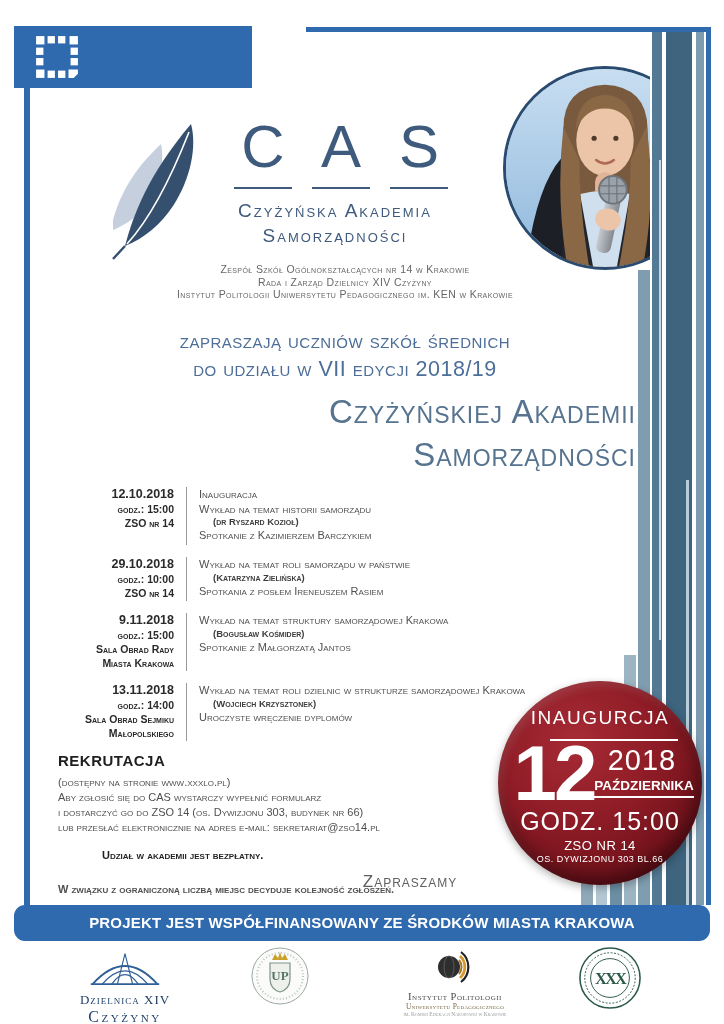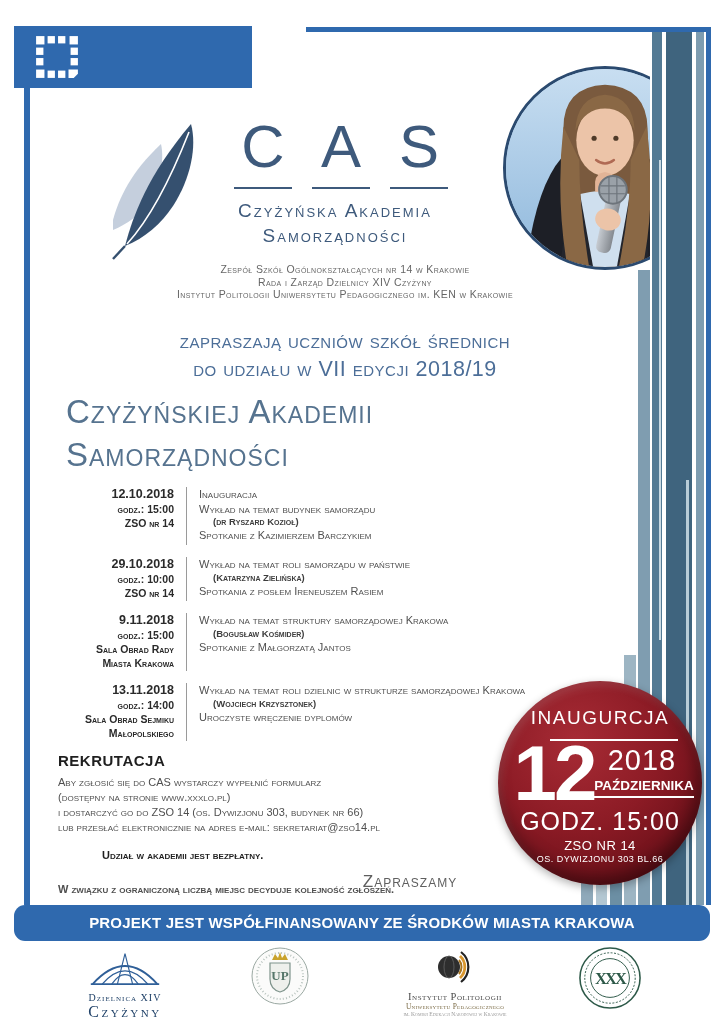--- a/index.html
+++ b/index.html
@@ -43,21 +43,21 @@
            color:var(--logo-navy,#3e5a7c);}
 
   
   .organizers{position:absolute;left:65px;top:263px;width:560px;text-align:center;z-index:3;
               font-variant:small-caps;font-size:10.5px;line-height:12.5px;letter-spacing:.4px;color:#666;}
 
   
   .invitation{position:absolute;left:65px;top:327px;width:560px;text-align:center;z-index:3;
               font-variant:small-caps;font-size:21.5px;line-height:28px;letter-spacing:.5px;
               color:var(--steel-blue,#4c6e98);}
-  .main-title{position:absolute;left:66px;top:390px;width:560px;text-align:left;z-index:3;
+  .main-title{position:absolute;left:76px;top:390px;width:560px;text-align:right;z-index:3;
               font-variant:small-caps;font-size:33px;line-height:43px;letter-spacing:1px;
               color:var(--title-blue,#56738f);}
 
   
   .schedule{position:absolute;left:56px;top:487px;width:530px;z-index:3;}
   .srow{display:flex;margin-bottom:12px;}
   .srow-h58{min-height:58px;} .srow-h44{min-height:44px;}
   .scol-left{width:130px;padding-right:12px;box-sizing:border-box;text-align:right;}
   .sdate{font-size:12.5px;font-weight:bold;color:#2a2a2a;line-height:15px;}
   .stime,.svenue{font-size:10.5px;font-weight:bold;font-variant:small-caps;color:#2a2a2a;line-height:14px;}
@@ -91,21 +91,21 @@
   .badge-time{top:126px;width:100%;text-align:center;font-size:25px;letter-spacing:1px;}
   .badge-venue{top:157px;width:100%;text-align:center;font-size:13px;letter-spacing:.5px;}
   .badge-address{top:173px;width:100%;text-align:center;font-size:9px;letter-spacing:.5px;}
 
   
   .funding-bar{position:absolute;left:14px;top:905px;width:696px;height:36px;z-index:6;
                background:var(--brand-blue,#2f69ae);color:#fff;font-weight:bold;font-size:15px;
                line-height:36px;text-align:center;letter-spacing:.2px;border-radius:11px;}
   .logo-block{position:absolute;text-align:center;z-index:3;font-family:"Liberation Serif",serif;}
   .logo1{left:60px;top:948px;width:130px;}
-  .logo1-l1{font-variant:small-caps;font-size:10px;letter-spacing:1px;color:#1d3f66;margin-top:2px;}
+  .logo1-l1{font-variant:small-caps;font-size:13px;letter-spacing:1px;color:#1d3f66;margin-top:2px;}
   .logo1-l2{font-variant:small-caps;font-size:16px;letter-spacing:2.5px;color:#1d3f66;}
   .logo2{left:250px;top:946px;width:60px;}
   .logo3{left:375px;top:948px;width:160px;}
   .logo3-l1{font-variant:small-caps;font-size:10.5px;color:#4a4a4a;letter-spacing:.5px;margin-top:1px;}
   .logo3-l2{font-variant:small-caps;font-size:7.5px;color:#7a6a45;letter-spacing:.3px;}
   .logo3-l3{font-variant:small-caps;font-size:5.5px;color:#999;}
   .logo4{left:578px;top:946px;width:64px;}
 </style>
 </head>
 <body>
@@ -214,21 +214,21 @@
 
   <div class="schedule">
     <div class="srow srow-h58">
       <div class="scol-left">
         <div class="sdate">12.10.2018</div>
         <div class="stime">godz.: 15:00</div>
         <div class="svenue">ZSO nr 14</div>
       </div>
       <div class="scol-right">
         <div class="sevent">Inauguracja</div>
-        <div class="sevent">Wykład na temat budynek samorządu</div>
+        <div class="sevent">Wykład na temat historii samorządu</div>
         <div class="sspeaker">(dr Ryszard Kozioł)</div>
         <div class="sevent">Spotkanie z Kazimierzem Barczykiem</div>
       </div>
     </div>
     <div class="srow srow-h44">
       <div class="scol-left">
         <div class="sdate">29.10.2018</div>
         <div class="stime">godz.: 10:00</div>
         <div class="svenue">ZSO nr 14</div>
       </div>
@@ -261,22 +261,22 @@
       <div class="scol-right">
         <div class="sevent">Wykład na temat roli dzielnic w strukturze samorządowej Krakowa</div>
         <div class="sspeaker">(Wojciech Krzysztonek)</div>
         <div class="sevent">Uroczyste wręczenie dyplomów</div>
       </div>
     </div>
   </div>
 
   <div class="recruitment">
     <div class="rec-h">REKRUTACJA</div>
+    <div class="rec-line">(dostępny na stronie www.xxxlo.pl)</div>
     <div class="rec-line">Aby zgłosić się do CAS wystarczy wypełnić formularz</div>
-    <div class="rec-line">(dostępny na stronie www.xxxlo.pl)</div>
     <div class="rec-line">i dostarczyć go do ZSO 14 (os. Dywizjonu 303, budynek nr 66)</div>
     <div class="rec-line">lub przesłać elektronicznie na adres e-mail: sekretariat@zso14.pl</div>
     <div class="rec-free">Udział w akademii jest bezpłatny.</div>
     <div class="rec-cap">W związku z ograniczoną liczbą miejsc decyduje kolejność zgłoszeń.</div>
   </div>
   <div class="closing">Zapraszamy</div>
 
   <div class="badge">
     <div class="badge-title">INAUGURCJA</div>
     <div class="badge-line"></div>

